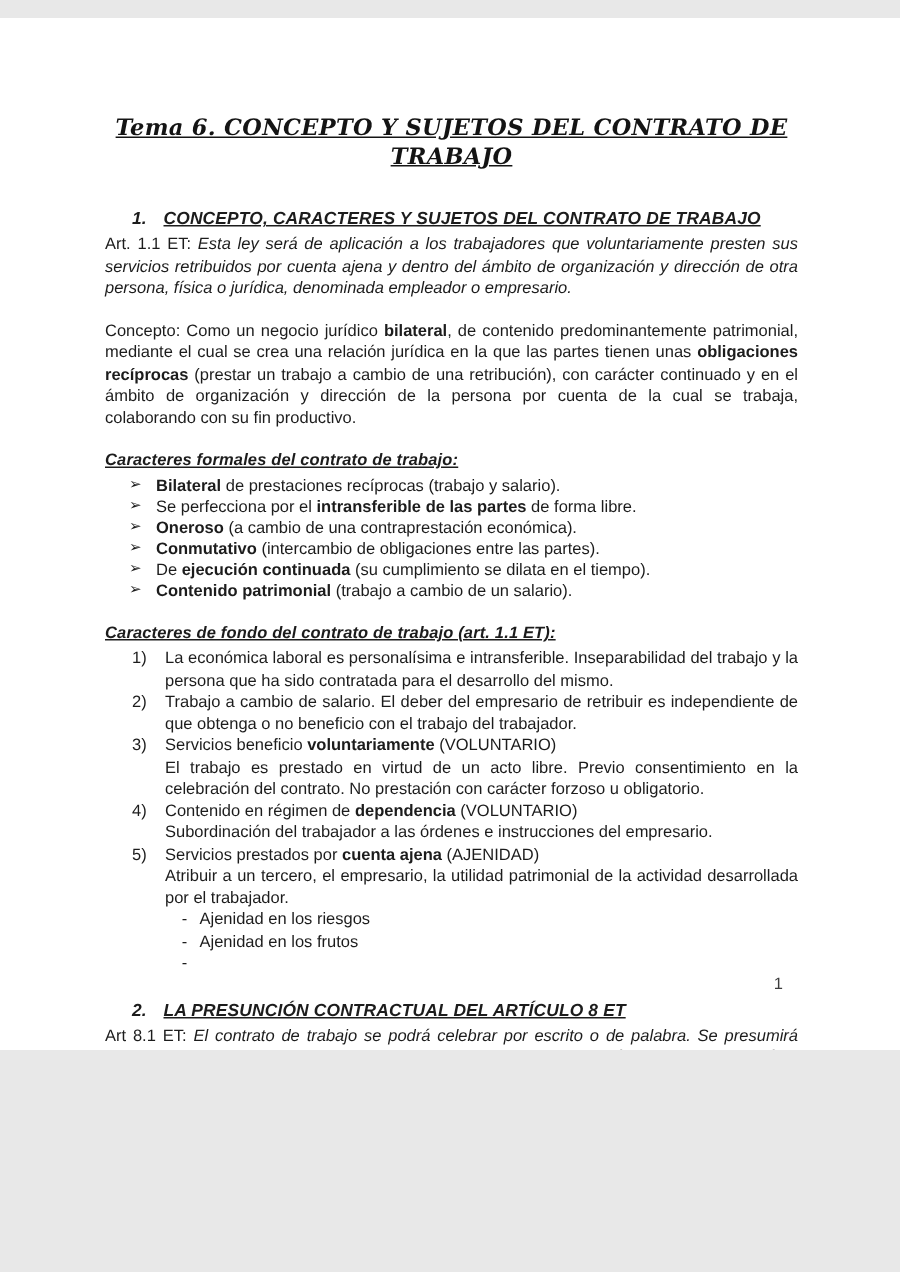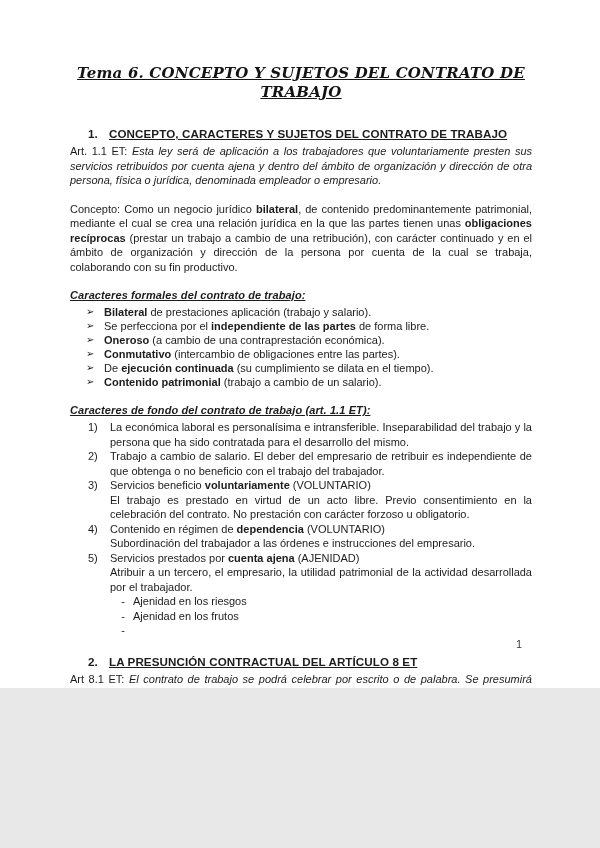--- a/index.html
+++ b/index.html
@@ -1,20 +1,20 @@
 <!DOCTYPE html>
 <html><head>
 <meta charset="utf-8">
 <style>
   html, body { margin: 0; padding: 0; background: #e8e8e8; }
   .page {
     position: relative;
     width: 600px;
     height: 688px;
-    margin: 0 auto;
+    margin: 12px auto;
     background: #ffffff;
     overflow: hidden;
     font-family: "Liberation Sans", sans-serif;
     font-size: 11px;
     color: #1c1c1c;
     -webkit-font-smoothing: antialiased;
   }
   .content {
     position: absolute;
     top: 64px;
@@ -29,20 +29,21 @@
     font-weight: 700;
     font-size: 15px;
     line-height: 19px;
     text-decoration: underline;
     letter-spacing: 0.2px;
     color: #141414;
   }
   .section-heading {
     margin: 0 0 3px 0;
     font-weight: 700;
+    font-style: italic;
     font-size: 11.6px;
     line-height: 15px;
     letter-spacing: 0.1px;
   }
   .sec-num {
     display: inline-block;
     margin-left: 18px;
     width: 21px;
   }
   .sec-text { text-decoration: underline; }
@@ -104,25 +105,25 @@
 
     <p class="para"><span>Art. 1.1 ET: </span><span class="i">Esta ley será de aplicación a los trabajadores que voluntariamente presten sus servicios retribuidos por cuenta ajena y dentro del ámbito de organización y dirección de otra persona, física o jurídica, denominada empleador o empresario.</span></p>
 
     <p class="para"><span>Concepto: Como un negocio jurídico </span><span class="b">bilateral</span><span>, de contenido predominantemente patrimonial, mediante el cual se crea una relación jurídica en la que las partes tienen unas </span><span class="b">obligaciones recíprocas</span><span> (prestar un trabajo a cambio de una retribución), con carácter continuado y en el ámbito de organización y dirección de la persona por cuenta de la cual se trabaja, colaborando con su fin productivo.</span></p>
 
     <div class="sub-heading">Caracteres formales del contrato de trabajo:</div>
 
     <div class="bullet-list">
       <div class="bullet-item">
           <span class="bullet-arrow">➢</span>
-          <span class="bullet-text"><span class="b">Bilateral</span><span> de prestaciones aplicación (trabajo y salario).</span></span>
-        </div>
-      <div class="bullet-item">
-          <span class="bullet-arrow">➢</span>
-          <span class="bullet-text"><span>Se perfecciona por el </span><span class="b">independiente de las partes</span><span> de forma libre.</span></span>
+          <span class="bullet-text"><span class="b">Bilateral</span><span> de prestaciones recíprocas (trabajo y salario).</span></span>
+        </div>
+      <div class="bullet-item">
+          <span class="bullet-arrow">➢</span>
+          <span class="bullet-text"><span>Se perfecciona por el </span><span class="b">intransferible de las partes</span><span> de forma libre.</span></span>
         </div>
       <div class="bullet-item">
           <span class="bullet-arrow">➢</span>
           <span class="bullet-text"><span class="b">Oneroso</span><span> (a cambio de una contraprestación económica).</span></span>
         </div>
       <div class="bullet-item">
           <span class="bullet-arrow">➢</span>
           <span class="bullet-text"><span class="b">Conmutativo</span><span> (intercambio de obligaciones entre las partes).</span></span>
         </div>
       <div class="bullet-item">

